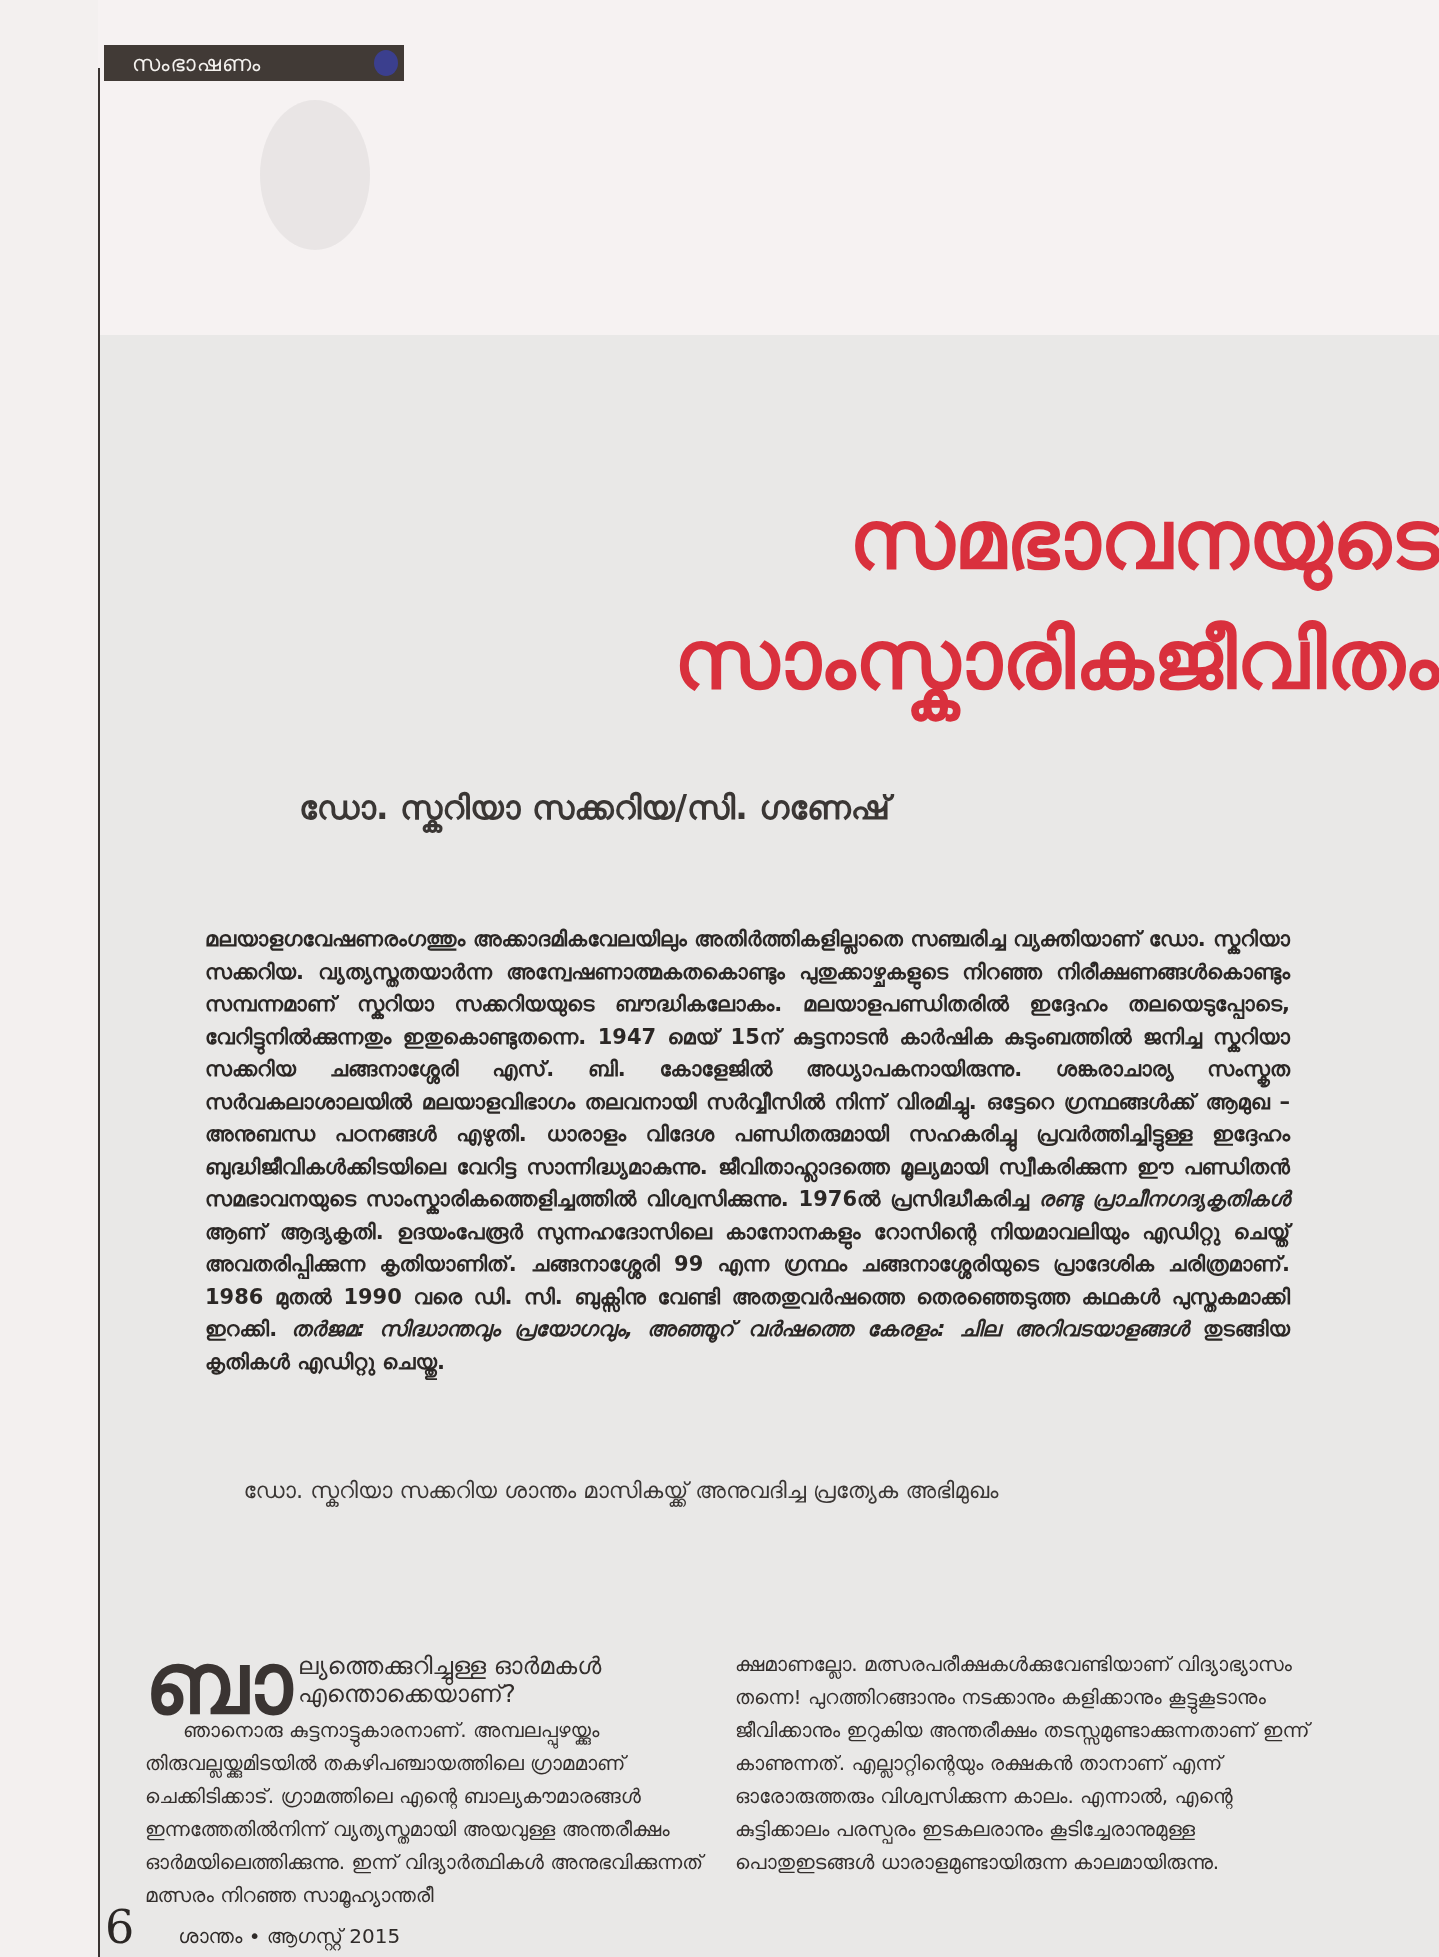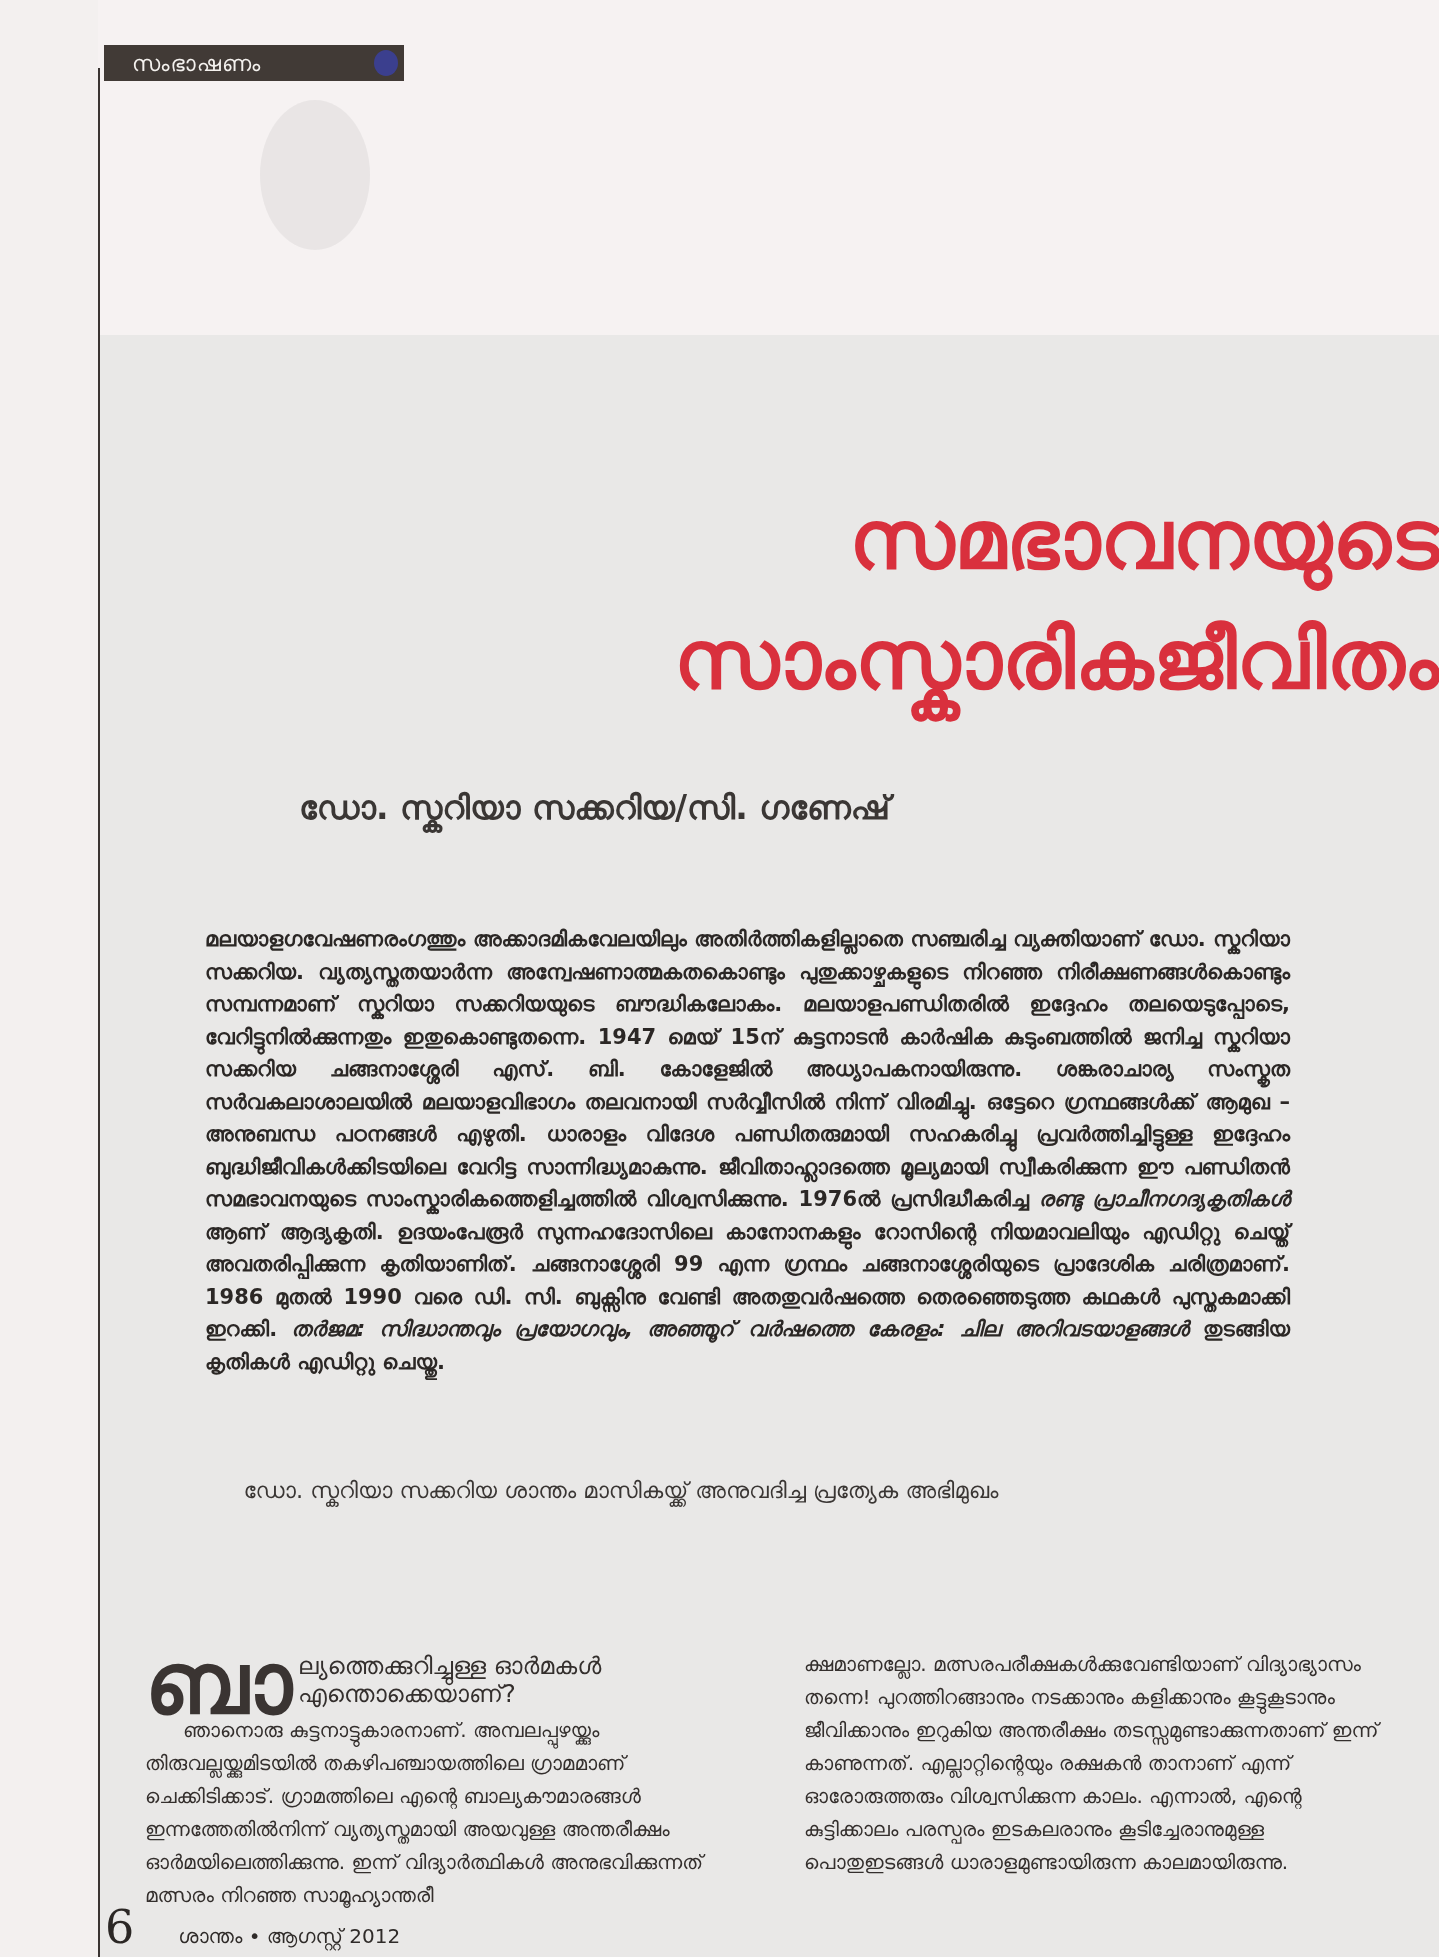--- a/index.html
+++ b/index.html
@@ -39,21 +39,21 @@
       font-size:21px; font-weight:bold; line-height:32.5px; text-align:justify;
       color:#2b2725;
     }
     .intro p { margin:0; }
     .intro em { font-style:italic; }
     .tagline {
       position:absolute; left:0; top:1477px; width:1242px; text-align:center;
       font-size:22.5px; color:#3a3634;
     }
     .col-left { position:absolute; left:145px; top:1648px; width:570px; font-size:20px; line-height:33px; color:#342f2d; }
-    .col-right { position:absolute; left:804px; top:1648px; width:580px; font-size:20px; line-height:33px; color:#342f2d; }
+    .col-right { position:absolute; left:735px; top:1648px; width:580px; font-size:20px; line-height:33px; color:#342f2d; }
     .q-block { display:flex; align-items:flex-start; height:60px; margin-bottom:6px; }
     .dropcap { font-size:86px; font-weight:bold; line-height:70px; color:#3a3432; margin-right:6px; font-family:"DejaVu Serif", serif; }
     .question { font-weight:normal; font-size:24px; line-height:28px; padding-top:4px; }
     .col-left p, .col-right p { margin:0; }
     .indent { text-indent:38px; }
     .footer { position:absolute; left:105px; top:1900px; display:flex; align-items:baseline; }
     .page-num { font-family:"DejaVu Serif", serif; font-size:46px; color:#2b2725; margin-right:44px; }
     .footer-text { font-size:20px; color:#2f2b29; }
   </style>
 </head>
@@ -93,14 +93,14 @@
   </div>
   <p class="indent">ഞാനൊരു കുട്ടനാട്ടുകാരനാണ്. അമ്പലപ്പുഴയ്ക്കും തിരുവല്ലയ്ക്കുമിടയിൽ തകഴിപഞ്ചായത്തിലെ ഗ്രാമമാണ് ചെക്കിടിക്കാട്. ഗ്രാമത്തിലെ എന്റെ ബാല്യകൗമാരങ്ങൾ ഇന്നത്തേതിൽനിന്ന് വ്യത്യസ്തമായി അയവുള്ള അന്തരീക്ഷം ഓർമയിലെത്തിക്കുന്നു. ഇന്ന് വിദ്യാർത്ഥികൾ അനുഭവിക്കുന്നത് മത്സരം നിറഞ്ഞ സാമൂഹ്യാന്തരീ</p>
 </div>
 
 <div class="col-right">
   <p>ക്ഷമാണല്ലോ. മത്സരപരീക്ഷകൾക്കുവേണ്ടിയാണ് വിദ്യാഭ്യാസം തന്നെ! പുറത്തിറങ്ങാനും നടക്കാനും കളിക്കാനും കൂട്ടുകൂടാനും ജീവിക്കാനും ഇറുകിയ അന്തരീക്ഷം തടസ്സമുണ്ടാക്കുന്നതാണ് ഇന്ന് കാണുന്നത്. എല്ലാറ്റിന്റെയും രക്ഷകൻ താനാണ് എന്ന് ഓരോരുത്തരും വിശ്വസിക്കുന്ന കാലം. എന്നാൽ, എന്റെ കുട്ടിക്കാലം പരസ്പരം ഇടകലരാനും കൂടിച്ചേരാനുമുള്ള പൊതുഇടങ്ങൾ ധാരാളമുണ്ടായിരുന്ന കാലമായിരുന്നു.</p>
 </div>
 
 <div class="footer">
   <span class="page-num">6</span>
-  <span class="footer-text">ശാന്തം • ആഗസ്റ്റ് 2012</span>
+  <span class="footer-text">ശാന്തം • ആഗസ്റ്റ് 2015</span>
 </div>
 
 </body></html>

